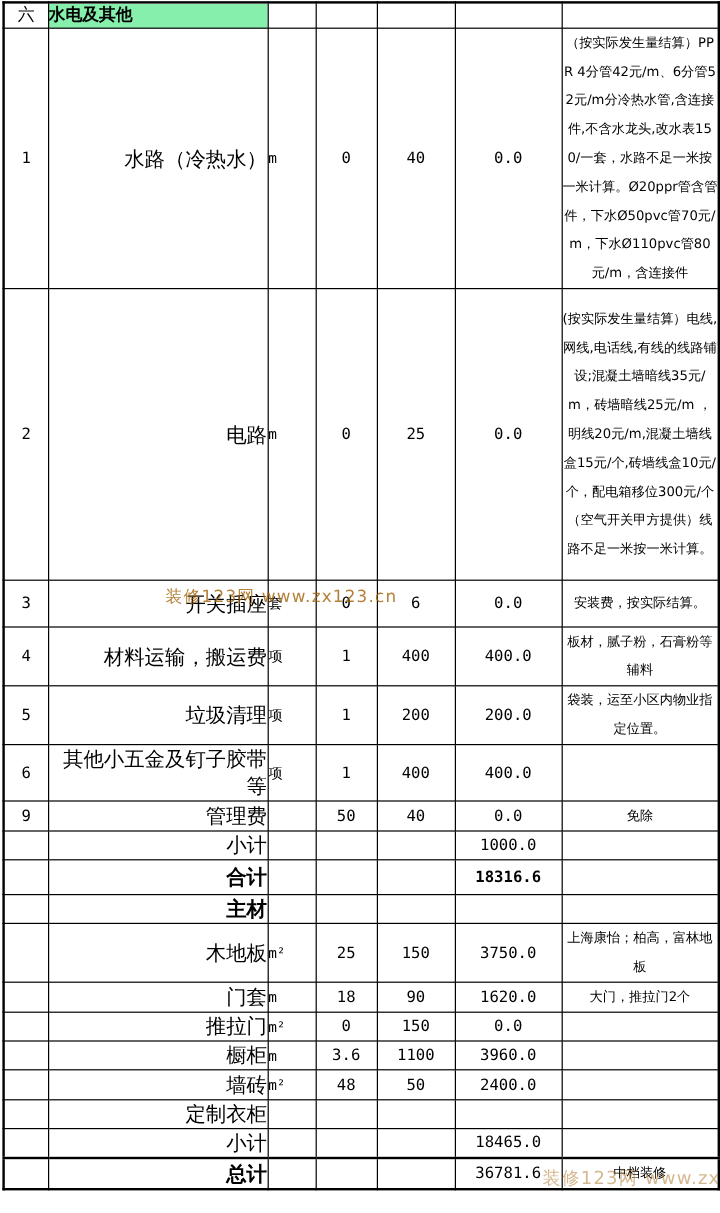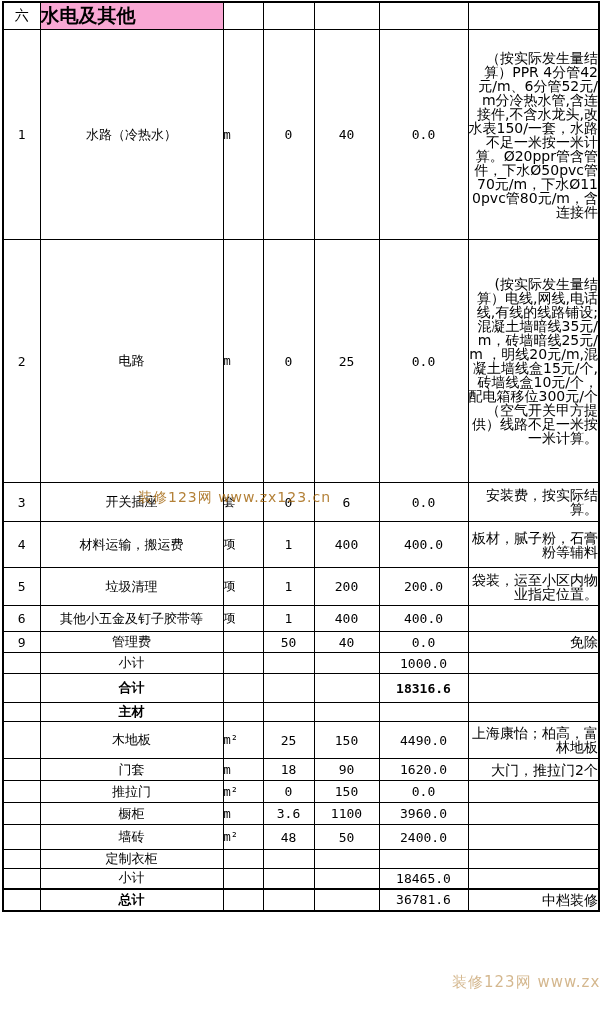--- a/index.html
+++ b/index.html
@@ -25,51 +25,51 @@
     color:#000;
   }
   thead th{
     border-bottom:2px solid #000;
     height:20px;
     font-weight:normal;
     font-size:14px;
   }
   th.seq-h{text-align:center;}
   th.title-h{
-    background:#f9a8d4;
+    background:#86efac;
     text-align:left;
     font-weight:bold;
-    font-size:19px;
+    font-size:14px;
     padding-left:3px;
   }
   td.c-seq{
     text-align:center;
     font-family:"DejaVu Sans Mono","Liberation Mono",monospace;
     font-size:13px;
   }
   td.c-name{
-    text-align:center;
+    text-align:right;
     padding-left:3px;
-    font-size:13px;
+    font-size:17px;
   }
   td.c-unit{
     text-align:left;
     padding-left:2px;
     font-size:12px;
     font-family:"DejaVu Sans Mono","Liberation Mono",monospace;
   }
   td.c-num{
     text-align:center;
     font-family:"DejaVu Sans Mono","Liberation Mono",monospace;
     font-size:13px;
   }
   td.c-remark{
-    text-align:right;
-    font-size:14px;
-    line-height:14px;
+    text-align:center;
+    font-size:11px;
+    line-height:24px;
     padding:1px 2px;
     word-break:break-all;
   }
   td.bold{font-weight:bold;}
   tr.total-row td{border-top:2px solid #000;}
   .watermark{
     position:absolute;
     pointer-events:none;
     white-space:nowrap;
     font-size:14px;
@@ -197,21 +197,21 @@
           <td class="c-num"></td>
           <td class="c-num"></td>
           <td class="c-remark"></td>
         </tr>
         <tr style="height: 37px;">
           <td class="c-seq"></td>
           <td class="c-name">木地板</td>
           <td class="c-unit">m²</td>
           <td class="c-num">25</td>
           <td class="c-num">150</td>
-          <td class="c-num">4490.0</td>
+          <td class="c-num">3750.0</td>
           <td class="c-remark">上海康怡；柏高，富林地板</td>
         </tr>
         <tr style="height: 22px;">
           <td class="c-seq"></td>
           <td class="c-name">门套</td>
           <td class="c-unit">m</td>
           <td class="c-num">18</td>
           <td class="c-num">90</td>
           <td class="c-num">1620.0</td>
           <td class="c-remark">大门，推拉门2个</td>

